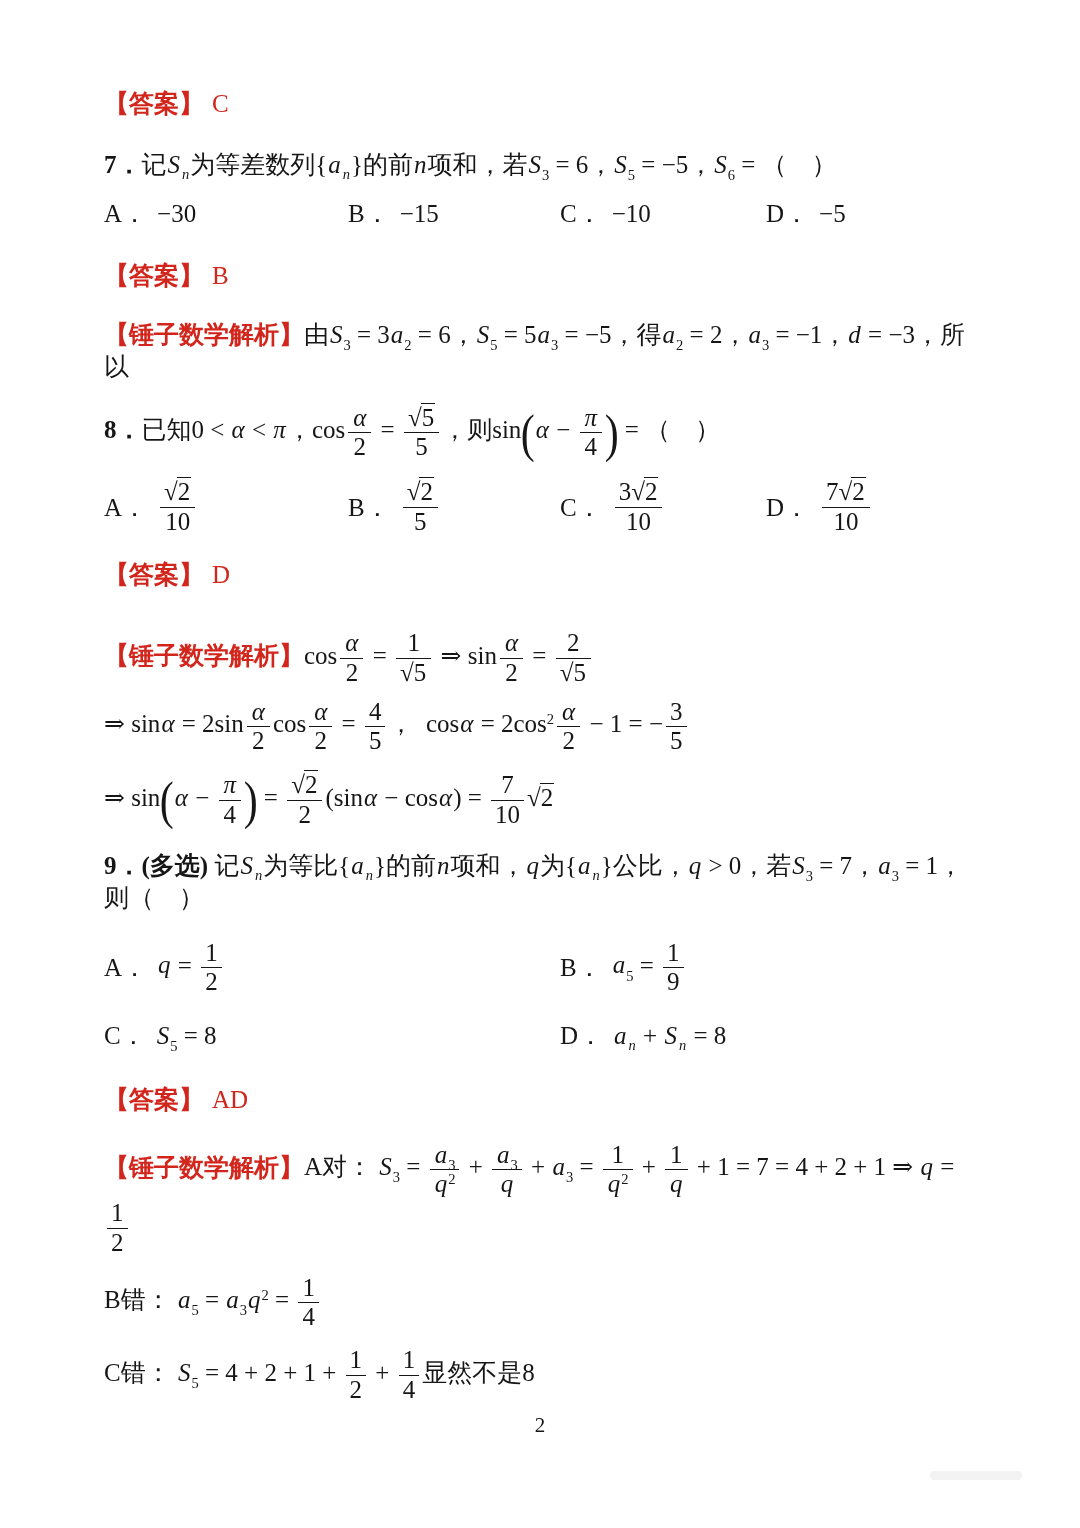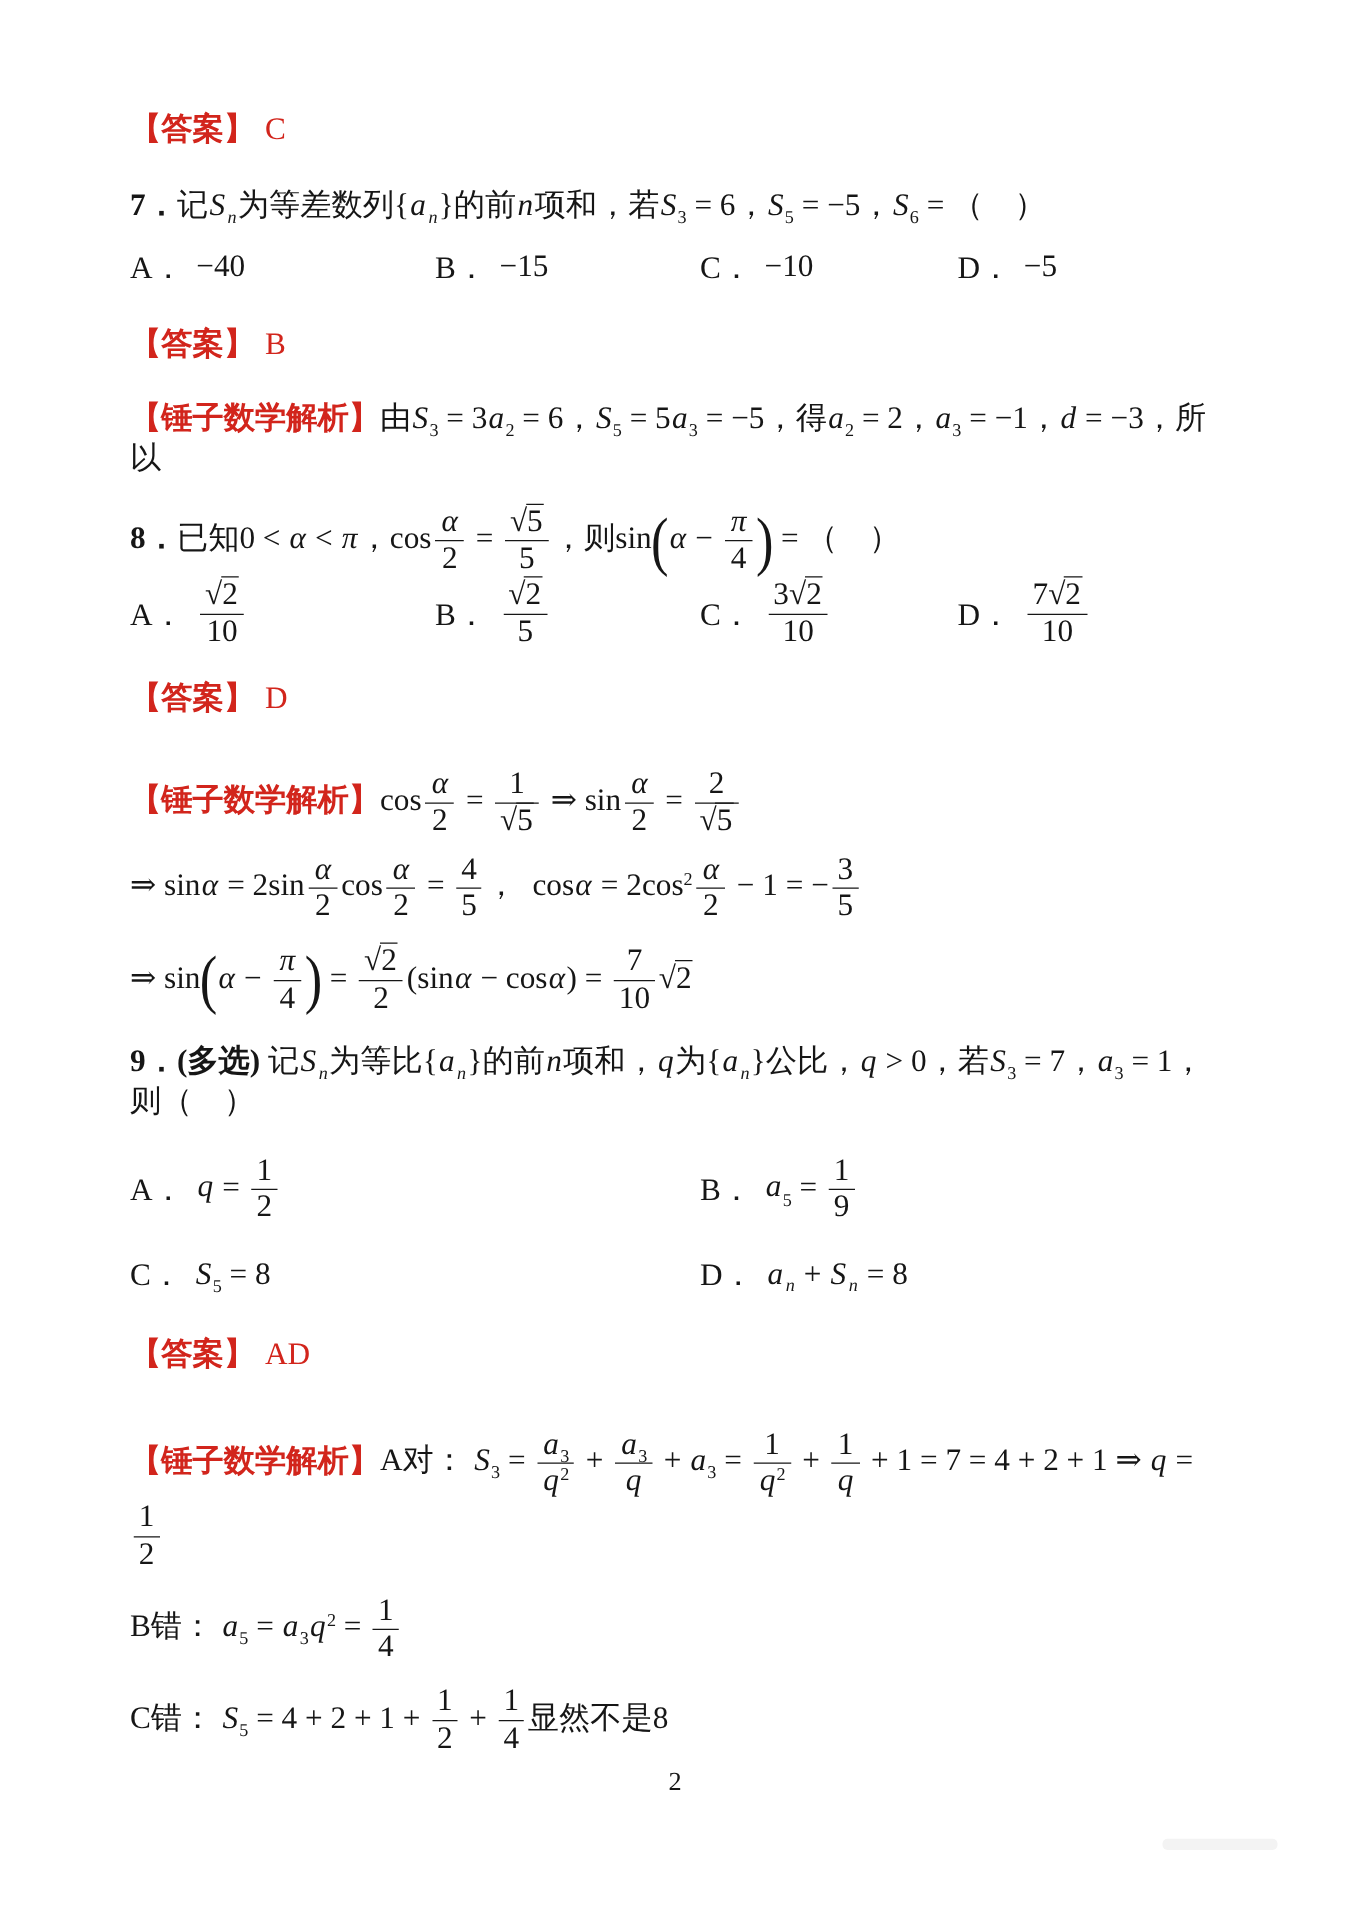--- a/index.html
+++ b/index.html
@@ -49,21 +49,21 @@
   <div class="line" style="margin-bottom:28px">
     <span class="red lbl">【答案】</span><span class="red ansv">C</span>
   </div>
 
   <div class="line" style="margin-bottom:16px">
     <span class="math"><b>7．</b>记<i>S</i><sub><i>n</i></sub>为等差数列{<i>a</i><sub><i>n</i></sub>}的前<i>n</i>项和，若<i>S</i><sub>3</sub> = 6，<i>S</i><sub>5</sub> = −5，<i>S</i><sub>6</sub> = （&nbsp;&nbsp;&nbsp;&nbsp;）</span>
   </div>
   <div class="opts opts4" style="margin-bottom:30px">
     <span class="opt">
         <span class="olabel">A．</span>
-        <span class="math">−40</span>
+        <span class="math">−30</span>
       </span>
     <span class="opt">
         <span class="olabel">B．</span>
         <span class="math">−15</span>
       </span>
     <span class="opt">
         <span class="olabel">C．</span>
         <span class="math">−10</span>
       </span>
     <span class="opt">
@@ -71,21 +71,21 @@
         <span class="math">−5</span>
       </span>
   </div>
   <div class="line" style="margin-bottom:26px">
     <span class="red lbl">【答案】</span><span class="red ansv">B</span>
   </div>
   <div class="line" style="margin-bottom:20px">
     <span class="red lbl">【锤子数学解析】</span><span class="math">由<i>S</i><sub>3</sub> = 3<i>a</i><sub>2</sub> = 6，<i>S</i><sub>5</sub> = 5<i>a</i><sub>3</sub> = −5，得<i>a</i><sub>2</sub> = 2，<i>a</i><sub>3</sub> = −1，<i>d</i> = −3，所以</span>
   </div>
 
-  <div class="line" style="">
+  <div class="line" style="margin-bottom:16px">
     <span class="math"><b>8．</b>已知0 &lt; <i>α</i> &lt; <i>π</i>，cos<span class="fr">
           <span class="fn"><i>α</i></span>
           <span class="fd">2</span>
         </span> = <span class="fr">
           <span class="fn"><span class="sq"><span class="rad">√</span><span class="sqb">5</span></span></span>
           <span class="fd">5</span>
         </span>，则sin<span class="bp">(</span><i>α</i> − <span class="fr">
           <span class="fn"><i>π</i></span>
           <span class="fd">4</span>
         </span><span class="bp">)</span> = （&nbsp;&nbsp;&nbsp;&nbsp;）</span>
@@ -191,21 +191,21 @@
   <div class="opts opts2" style="margin-bottom:32px">
     <span class="opt">
         <span class="olabel">C．</span>
         <span class="math"><i>S</i><sub>5</sub> = 8</span>
       </span>
     <span class="opt">
         <span class="olabel">D．</span>
         <span class="math"><i>a</i><sub><i>n</i></sub> + <i>S</i><sub><i>n</i></sub> = 8</span>
       </span>
   </div>
-  <div class="line" style="margin-bottom:41px">
+  <div class="line" style="margin-bottom:24px">
     <span class="red lbl">【答案】</span><span class="red ansv">AD</span>
   </div>
   <div class="line" style="margin-bottom:16px">
     <span class="red lbl">【锤子数学解析】</span><span class="math"><span class="up">A</span>对：&nbsp;<i>S</i><sub>3</sub> = <span class="fr">
           <span class="fn"><i>a</i><sub>3</sub></span>
           <span class="fd"><i>q</i><sup>2</sup></span>
         </span> + <span class="fr">
           <span class="fn"><i>a</i><sub>3</sub></span>
           <span class="fd"><i>q</i></span>
         </span> + <i>a</i><sub>3</sub> = <span class="fr">

